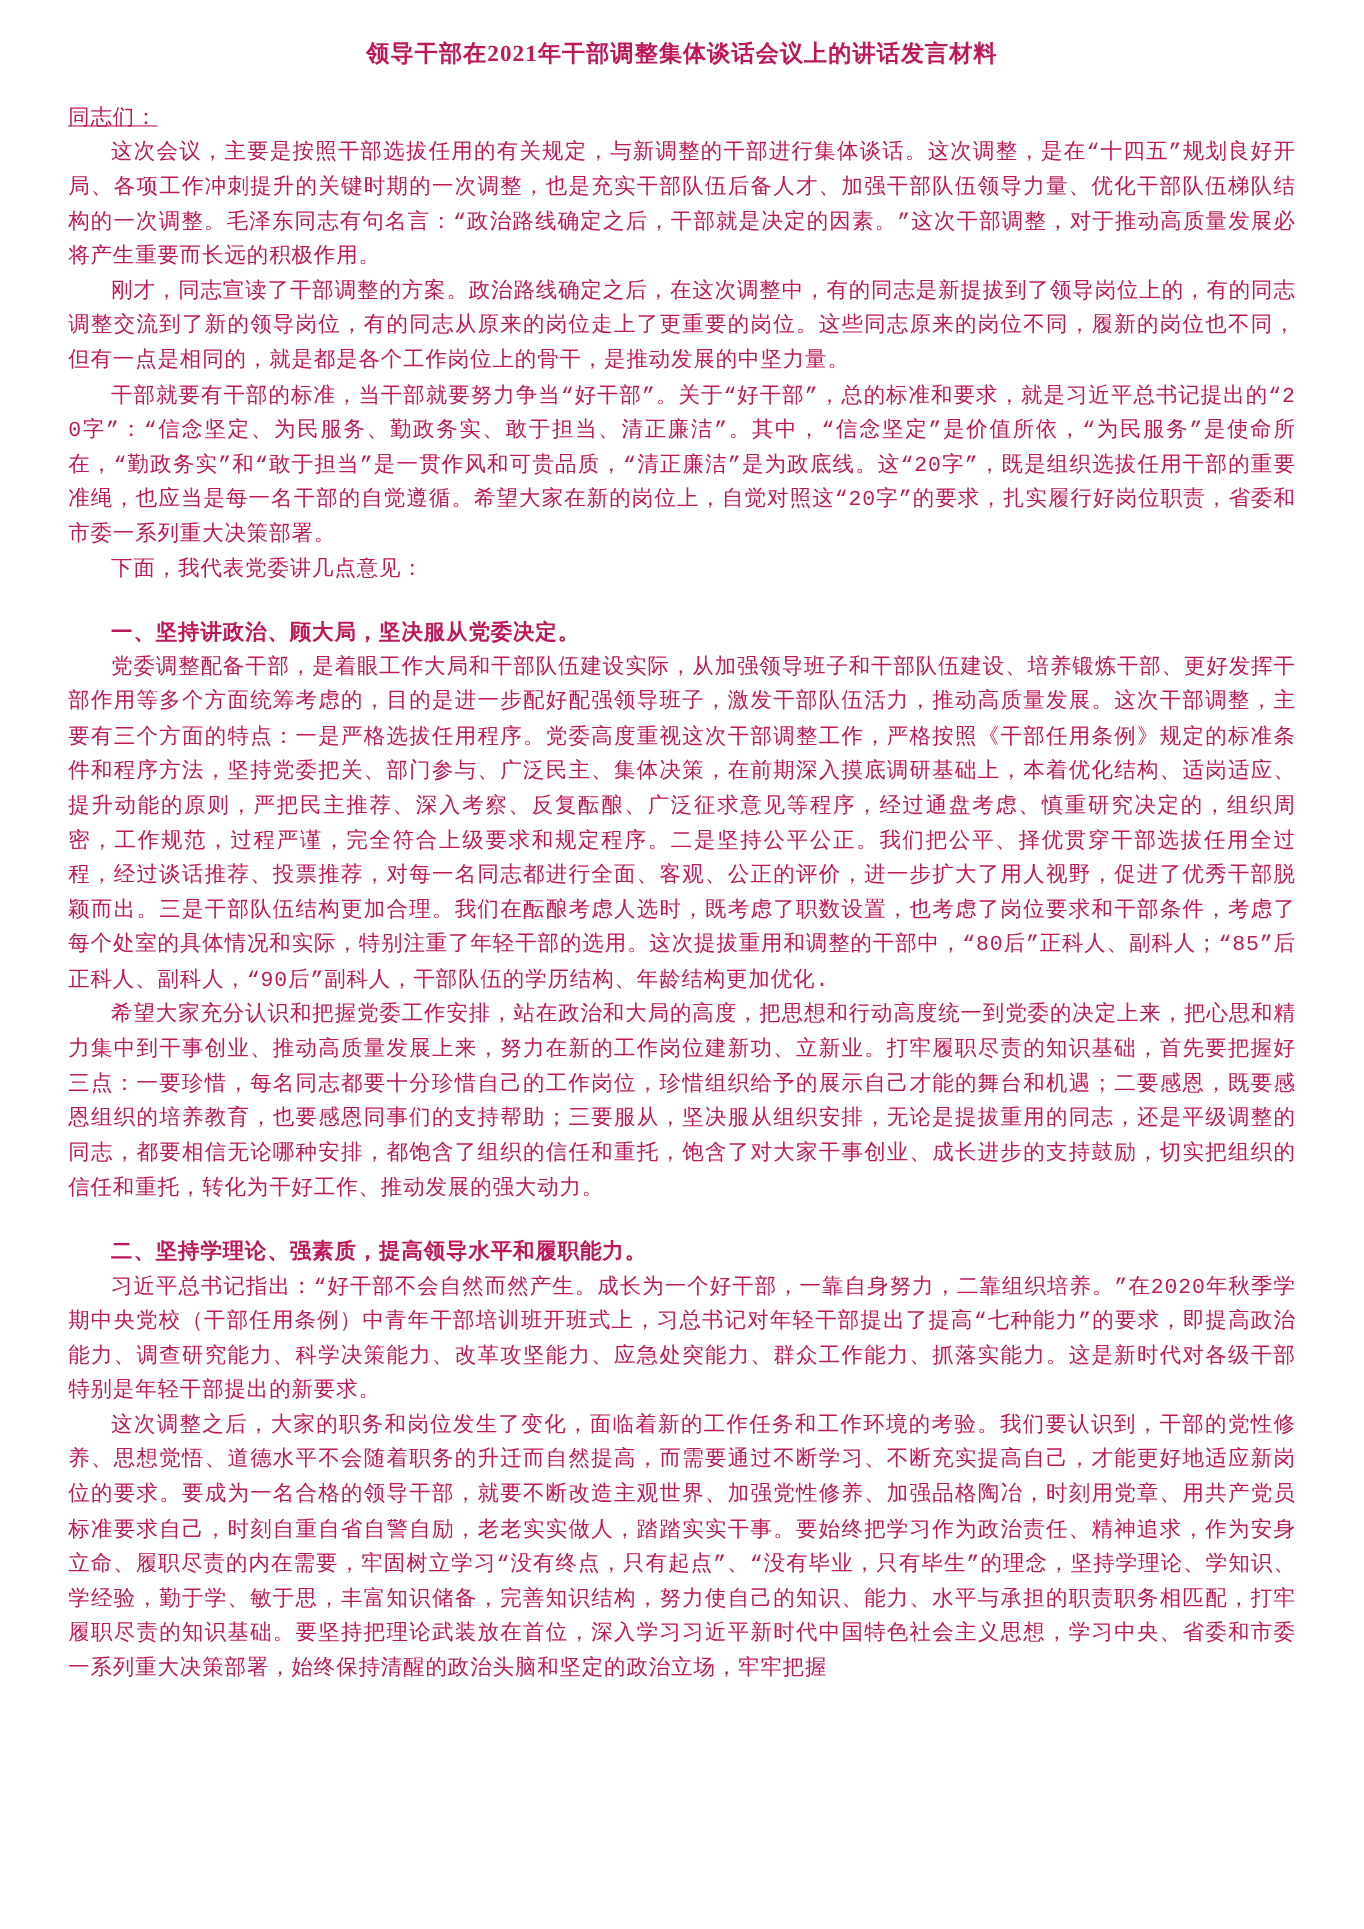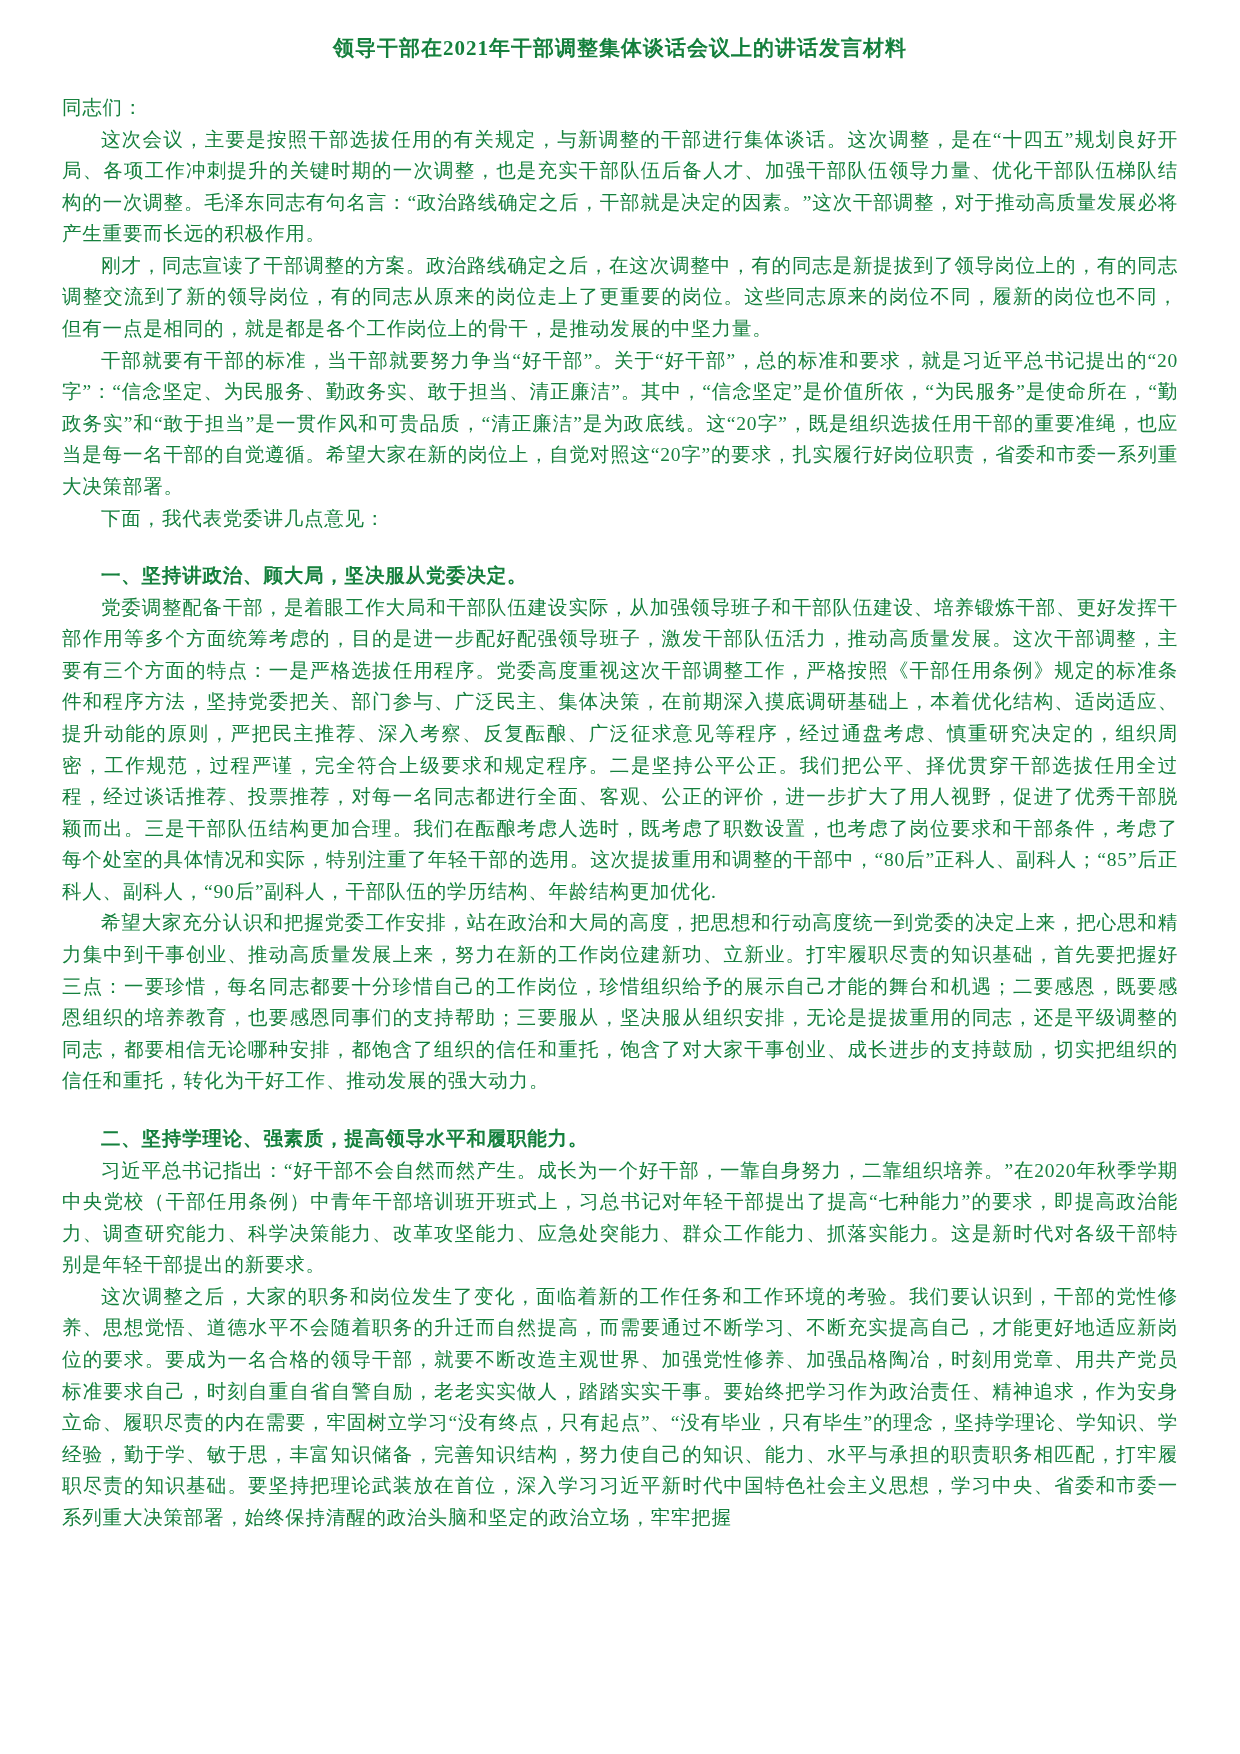--- a/index.html
+++ b/index.html
@@ -7,43 +7,45 @@
     padding: 0;
     background: #ffffff;
   }
   .page {
     width: 1240px;
     min-height: 1754px;
     box-sizing: border-box;
     background: #ffffff;
     padding: 34px 62px 30px 62px;
     font-family: "Liberation Serif", "DejaVu Serif", serif;
-    color: #15803d;
+    color: #be185d;
     overflow: hidden;
   }
   .doc-title {
     font-size: 21px;
     font-weight: bold;
     text-align: center;
     margin: 0 0 30px 0;
     letter-spacing: 1px;
   }
   .doc-body p {
     font-size: 19.5px;
     line-height: 1.62;
     text-align: justify;
     margin: 0;
     letter-spacing: 0.8px;
     word-break: break-all;
   }
   .doc-body p.indent {
     text-indent: 2em;
+    font-family: Liberation Mono, monospace;
   }
   .doc-body p.salutation {
     text-indent: 0;
+    text-decoration: underline;
   }
   .doc-body p.section-heading {
     font-weight: bold;
     text-indent: 2em;
     margin-top: 26px;
   }
 </style>
 </head>
 <body>
 

